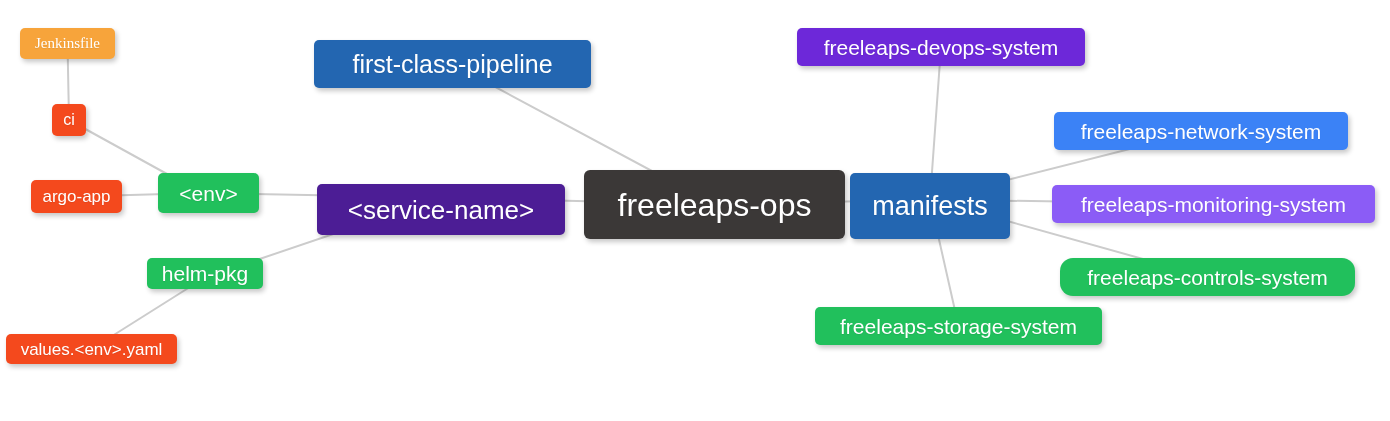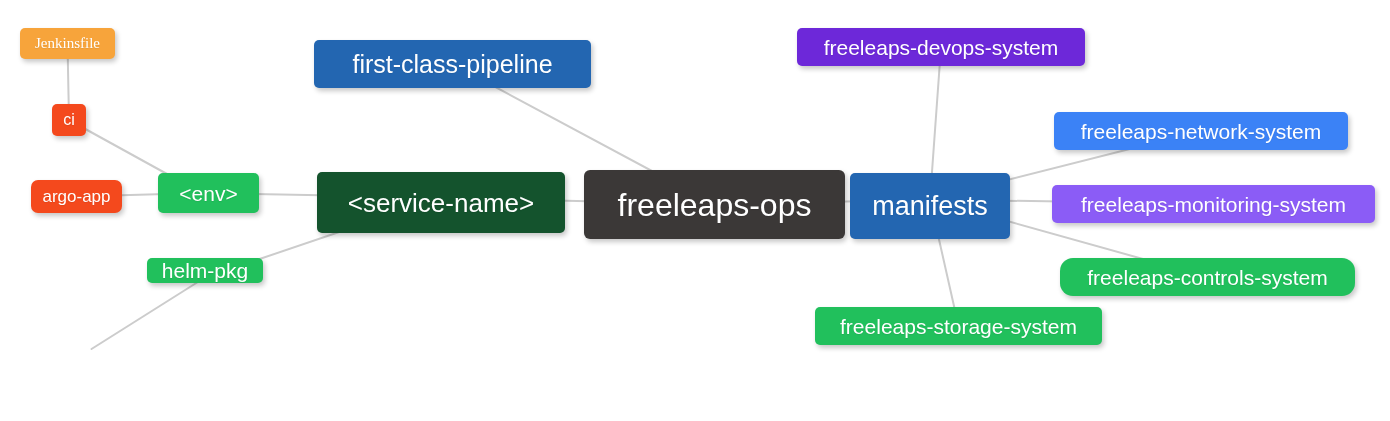--- a/index.html
+++ b/index.html
@@ -58,25 +58,26 @@
       <line x1="205" y1="277.5" x2="91.5" y2="349" stroke="#CCCCCC" stroke-width="2" stroke-linecap="round"></line>
       <line x1="930" y1="199.5" x2="941" y2="47" stroke="#CCCCCC" stroke-width="2" stroke-linecap="round"></line>
       <line x1="930" y1="199.5" x2="1201" y2="131" stroke="#CCCCCC" stroke-width="2" stroke-linecap="round"></line>
       <line x1="930" y1="199.5" x2="1213.5" y2="204" stroke="#CCCCCC" stroke-width="2" stroke-linecap="round"></line>
       <line x1="930" y1="199.5" x2="1207.5" y2="277" stroke="#CCCCCC" stroke-width="2" stroke-linecap="round"></line>
       <line x1="930" y1="199.5" x2="958.5" y2="326" stroke="#CCCCCC" stroke-width="2" stroke-linecap="round"></line>
     </svg>
 
 <div class="node root" style="left: 584px; top: 170px; width: 261px; height: 69px; font-size: 32px; background: rgb(59, 56, 55); color: rgb(255, 255, 255);">freeleaps-ops</div>
     <div class="node" style="left: 314px; top: 40px; width: 277px; height: 48px; font-size: 25px; background: rgb(35, 102, 177); color: rgb(255, 255, 255);">first-class-pipeline</div>
-    <div class="node" style="left: 317px; top: 172px; width: 248px; height: 61px; font-size: 26px; background: #14532d; color: rgb(255, 255, 255);">&lt;service-name&gt;</div>
+    <div class="node" style="left: 317px; top: 184px; width: 248px; height: 51px; font-size: 26px; background: #4c1d95; color: rgb(255, 255, 255);">&lt;service-name&gt;</div>
     <div class="node" style="left: 850px; top: 173px; width: 160px; height: 66px; font-size: 27px; background: rgb(35, 102, 177); color: rgb(255, 255, 255);">manifests</div>
     <div class="node" style="left: 158px; top: 173px; width: 101px; height: 40px; font-size: 21px; background: rgb(33, 192, 92); color: rgb(255, 255, 255);">&lt;env&gt;</div>
-    <div class="node" style="left: 147px; top: 258px; width: 116px; height: 25px; font-size: 21px; background: rgb(33, 192, 92); color: rgb(255, 255, 255);">helm-pkg</div>
+    <div class="node" style="left: 147px; top: 258px; width: 116px; height: 31px; font-size: 21px; background: rgb(33, 192, 92); color: rgb(255, 255, 255);">helm-pkg</div>
     <div class="node" style="left: 52px; top: 104px; width: 34px; height: 32px; font-size: 16px; background: rgb(244, 73, 29); color: rgb(255, 255, 255);">ci</div>
-    <div class="node" style="left: 31px; top: 180px; width: 91px; height: 33px; font-size: 17px; background: rgb(244, 73, 29); color: rgb(255, 255, 255); border-radius: 7px;">argo-app</div>
+    <div class="node" style="left: 31px; top: 180px; width: 91px; height: 33px; font-size: 17px; background: rgb(244, 73, 29); color: rgb(255, 255, 255);">argo-app</div>
     <div class="node" style="left: 20px; top: 28px; width: 95px; height: 31px; font-size: 15px; background: rgb(247, 164, 59); color: rgb(255, 255, 255); font-family: Liberation Serif, serif;">Jenkinsfile</div>
+    <div class="node" style="left: 6px; top: 334px; width: 171px; height: 30px; font-size: 17px; background: rgb(244, 73, 29); color: rgb(255, 255, 255);">values.&lt;env&gt;.yaml</div>
     <div class="node" style="left: 797px; top: 28px; width: 288px; height: 38px; font-size: 21px; background: #6d28d9; color: rgb(255, 255, 255);">freeleaps-devops-system</div>
     <div class="node" style="left: 1054px; top: 112px; width: 294px; height: 38px; font-size: 21px; background: #3b82f6; color: rgb(255, 255, 255);">freeleaps-network-system</div>
     <div class="node" style="left: 1052px; top: 185px; width: 323px; height: 38px; font-size: 21px; background: #8b5cf6; color: rgb(255, 255, 255);">freeleaps-monitoring-system</div>
     <div class="node" style="left: 1060px; top: 258px; width: 295px; height: 38px; font-size: 21px; background: rgb(33, 192, 92); color: rgb(255, 255, 255); border-radius: 13px;">freeleaps-controls-system</div>
     <div class="node" style="left: 815px; top: 307px; width: 287px; height: 38px; font-size: 21px; background: rgb(33, 192, 92); color: rgb(255, 255, 255);">freeleaps-storage-system</div>
   </div>
 
 </body></html>

